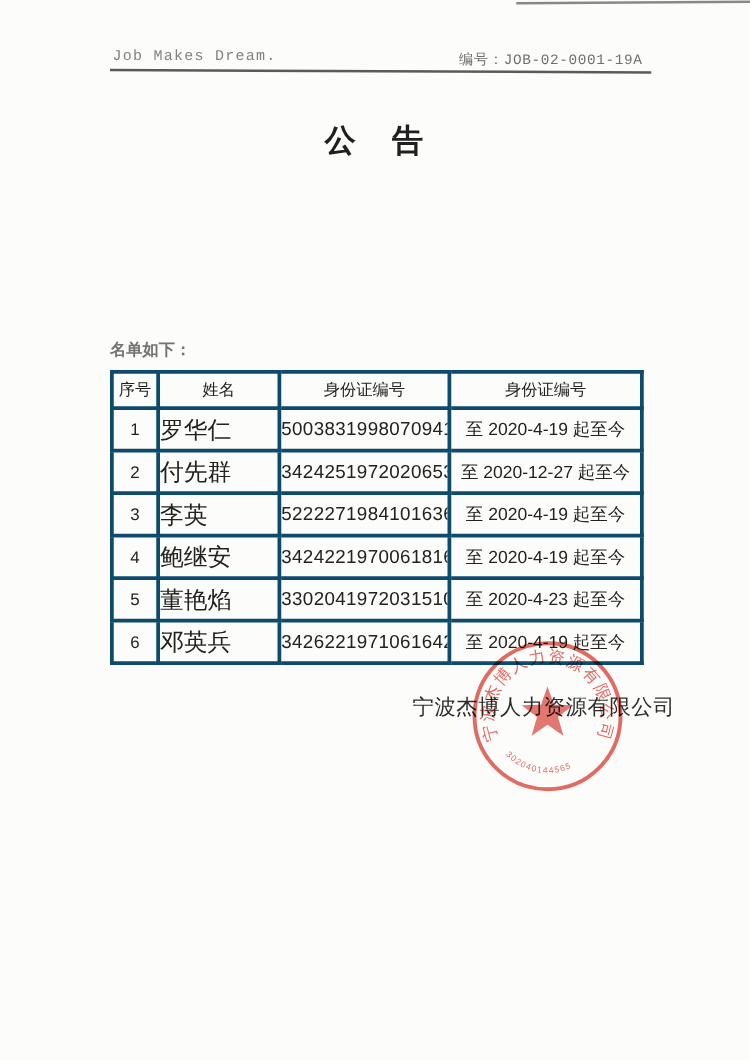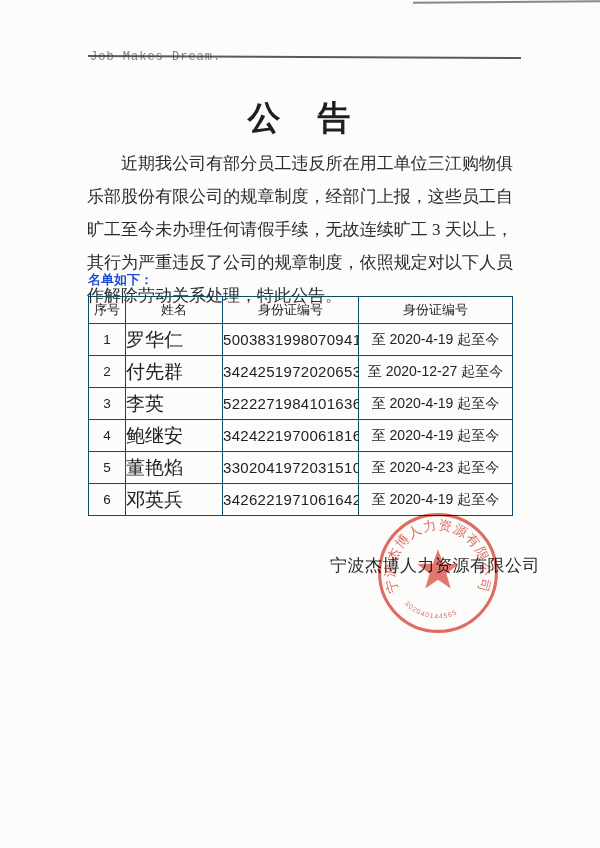--- a/index.html
+++ b/index.html
@@ -16,54 +16,54 @@
     overflow:hidden;
     color:#2d2d2d;
   }
   
   .scan-line{
     position:absolute;top:1px;left:413px;width:190px;height:2px;
     background:#4a4a4a;opacity:.65;transform:rotate(-0.4deg);
   }
   
   .hdr-slogan{
-    position:absolute;left:90px;top:50px;
+    position:absolute;left:90px;top:38px;
     font-family:"Liberation Mono","DejaVu Sans Mono",monospace;
     font-size:12px;color:#818181;letter-spacing:1px;
   }
   .hdr-docno{
     position:absolute;right:86px;top:40px;
     font-family:"Liberation Mono","DejaVu Sans Mono",monospace;
     font-size:11.5px;color:#6e6e6e;letter-spacing:.5px;
   }
   .hdr-rule{
     position:absolute;left:88px;top:56px;width:433px;height:2px;
     background:#3d3d3d;transform:rotate(0.25deg);opacity:.85;
   }
   .doc-title{
     position:absolute;left:0;top:96px;width:600px;
-    text-align:center;font-size:33px;font-weight:bold;color:#1f1f1f;
+    text-align:center;font-size:25px;font-weight:bold;color:#1f1f1f;
     letter-spacing:2px;
   }
   .doc-body{
     position:absolute;left:87px;top:147px;width:426px;
     font-size:17px;line-height:33px;color:#2b2b2b;
     text-align:justify;text-indent:2em;
   }
   .list-label{
     position:absolute;left:88px;top:271px;
-    font-size:13px;font-weight:bold;color:#1d4ed8;
+    font-size:13px;font-weight:bold;color:#737373;
   }
   
   table.roster{
     position:absolute;left:88px;top:296px;width:424px;
     border-collapse:collapse;table-layout:fixed;
   }
   table.roster td,table.roster th{
-    border:1px solid #0c4a6e;
+    border:3px solid #0c4a6e;
     padding:0;overflow:hidden;white-space:nowrap;
     font-weight:normal;color:#222;
   }
   table.roster th{height:26px;font-size:13px;text-align:center;}
   table.roster td{height:31px;}
   td.c-no{text-align:center;font-family:"Liberation Sans","DejaVu Sans",sans-serif;font-size:13.5px;}
   td.c-name{padding-left:12px;font-family:"Liberation Sans","DejaVu Sans",sans-serif;font-size:19px;font-weight:600;color:#1a1a1a;}
   td.c-id{padding-left:12px;font-family:"Liberation Sans","DejaVu Sans",sans-serif;font-size:15px;letter-spacing:.3px;color:#2a2a2a;}
   td.c-time{text-align:center;padding-right:6px;font-family:"Liberation Sans","DejaVu Sans",sans-serif;font-size:14px;color:#1a1a1a;}
   
@@ -84,25 +84,25 @@
   .seal text{fill:currentColor;}
 </style>
 </head>
 <body>
 
 <div class="page">
 
   <div class="scan-line"></div>
 
   <div class="hdr-slogan">Job Makes Dream.</div>
+  <div class="hdr-docno">编号：JOB-02-0001-19A</div>
   <div class="hdr-rule"></div>
 
   <div class="doc-title">公　告</div>
 
-  <div class="doc-body">近期我公司有部分员工违反所在用工单位三江购物俱乐部股份有限公司的规章制度，经部门上报，这些员工自旷工至今未办理任何请假手续，无故连续旷工 3 天以上，其行为严重违反了公司的规章制度，依照规定对以下人员作解除劳动关系处理，特此公告。</div>
 
   <div class="list-label">名单如下：</div>
 
   <table class="roster">
     <colgroup>
       <col style="width:37px">
         <col style="width:97px">
         <col style="width:136px">
         <col style="width:154px">
     </colgroup>

